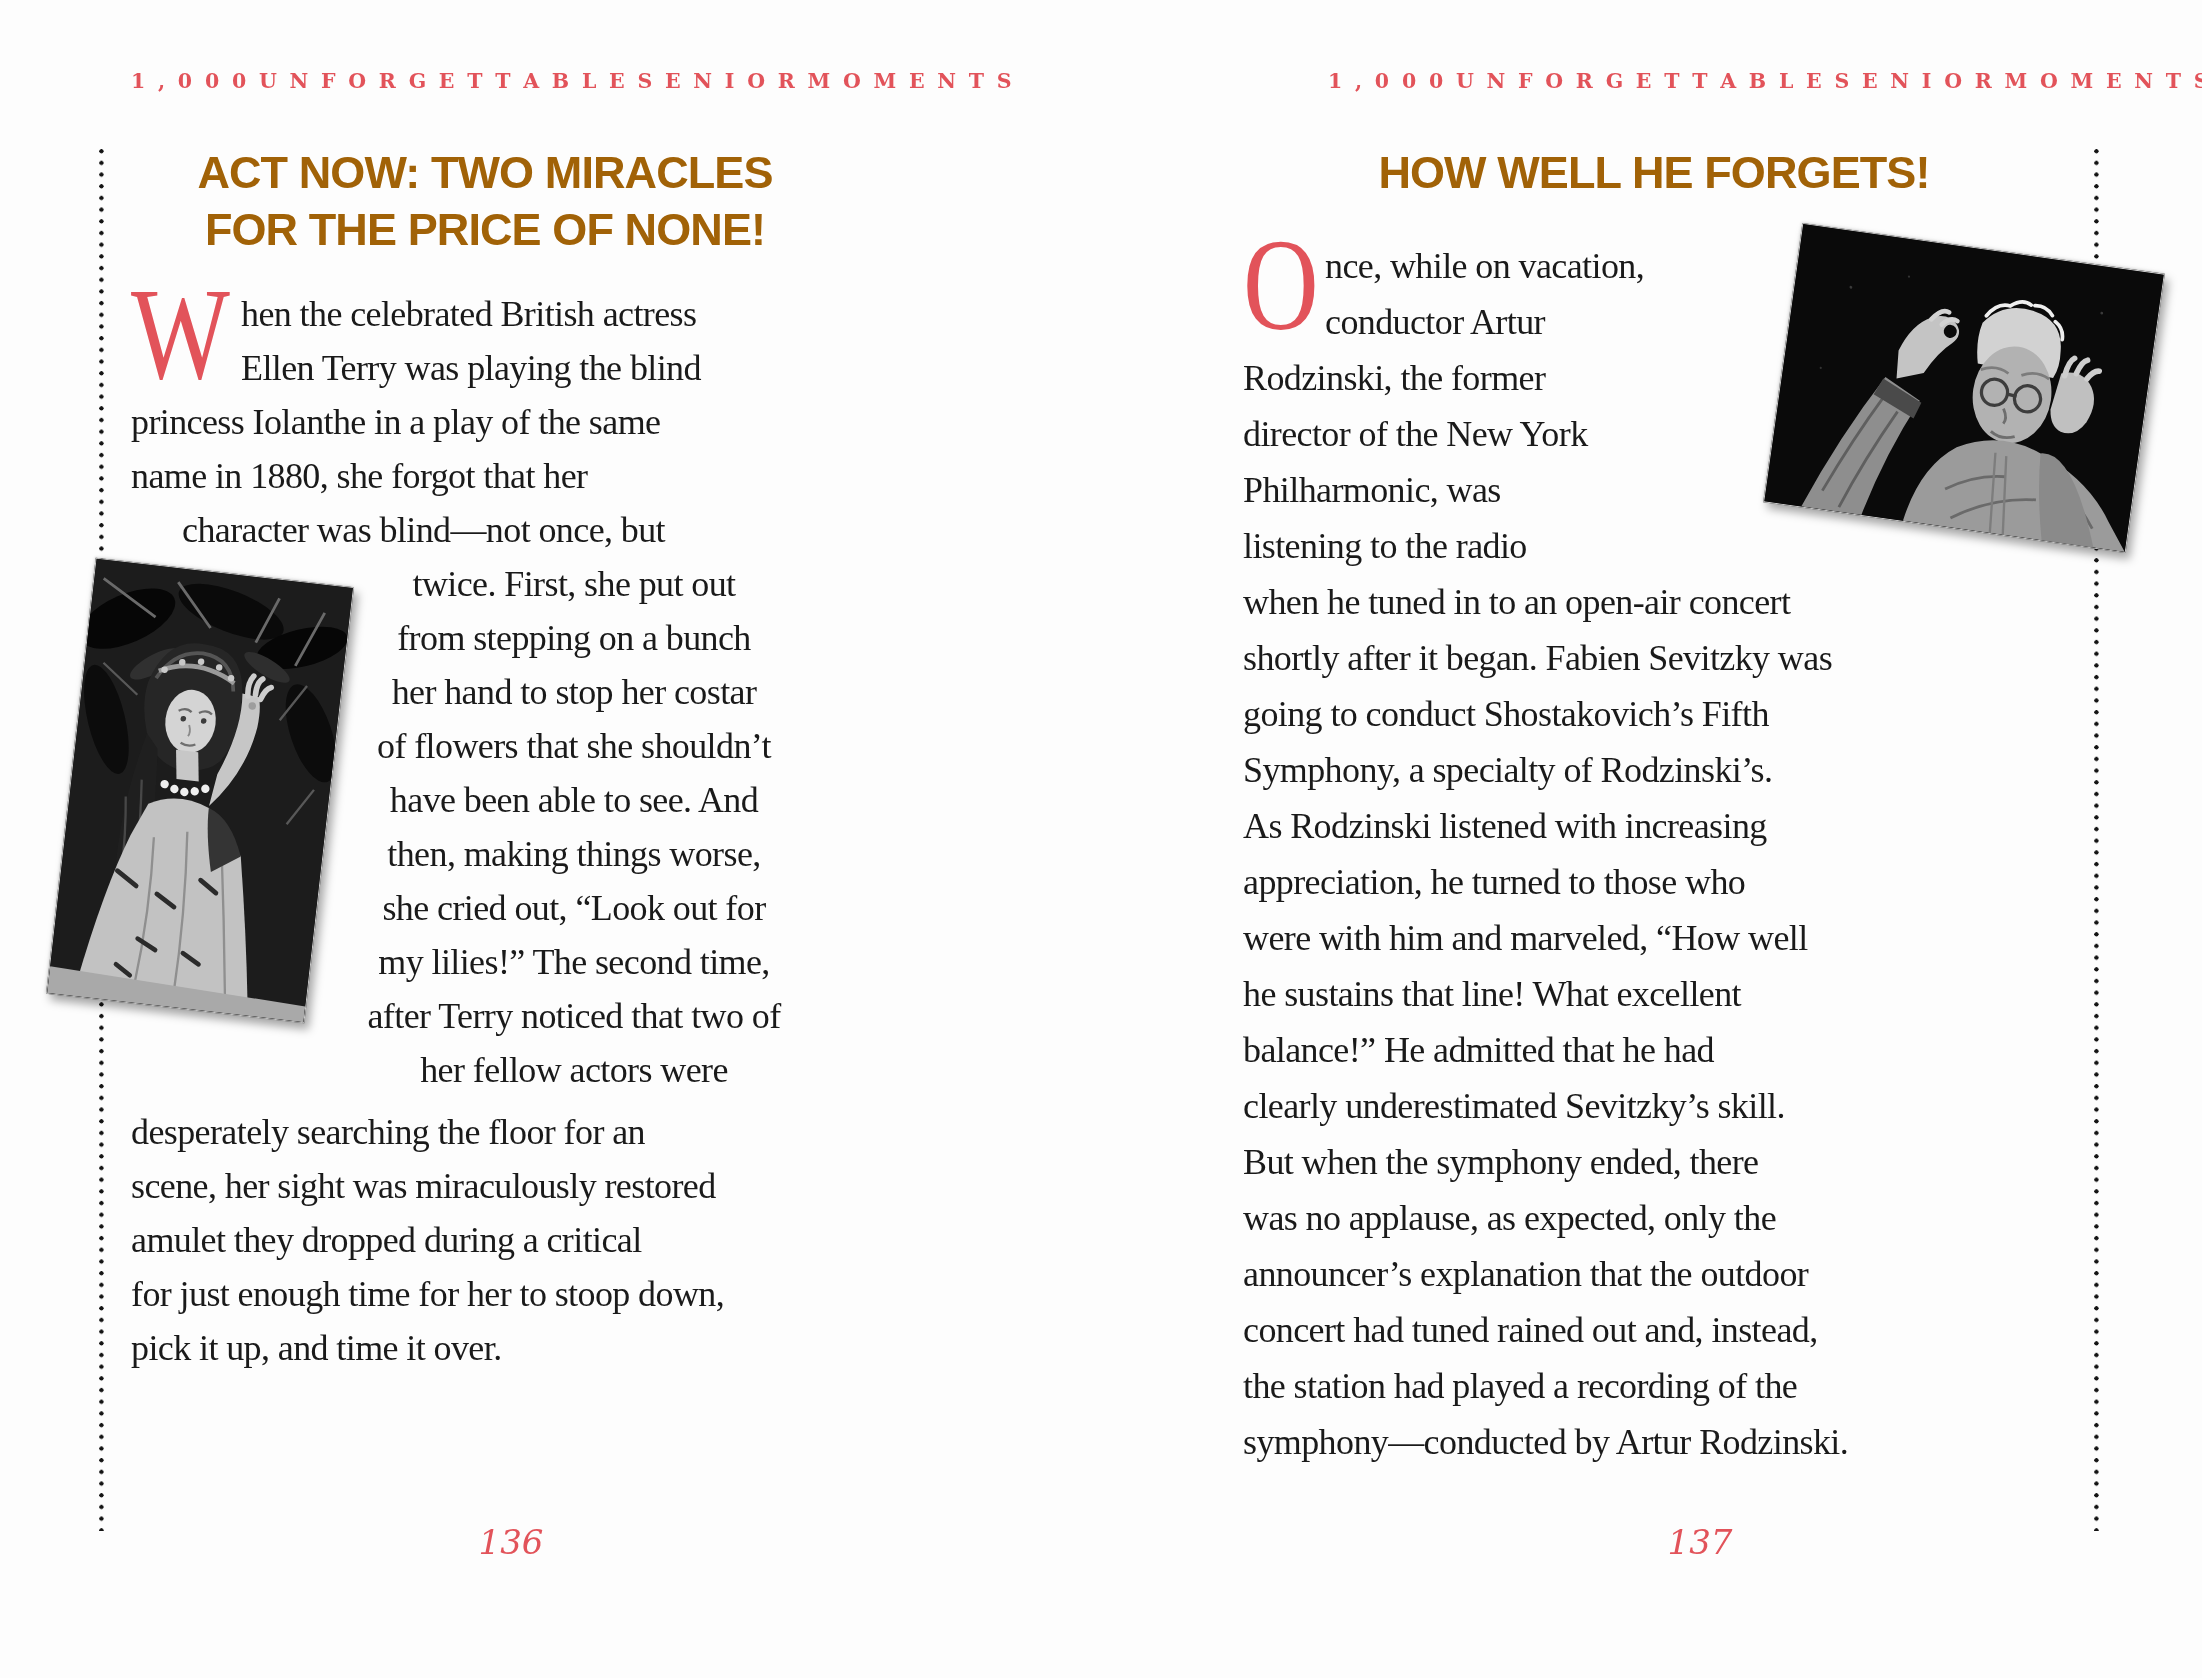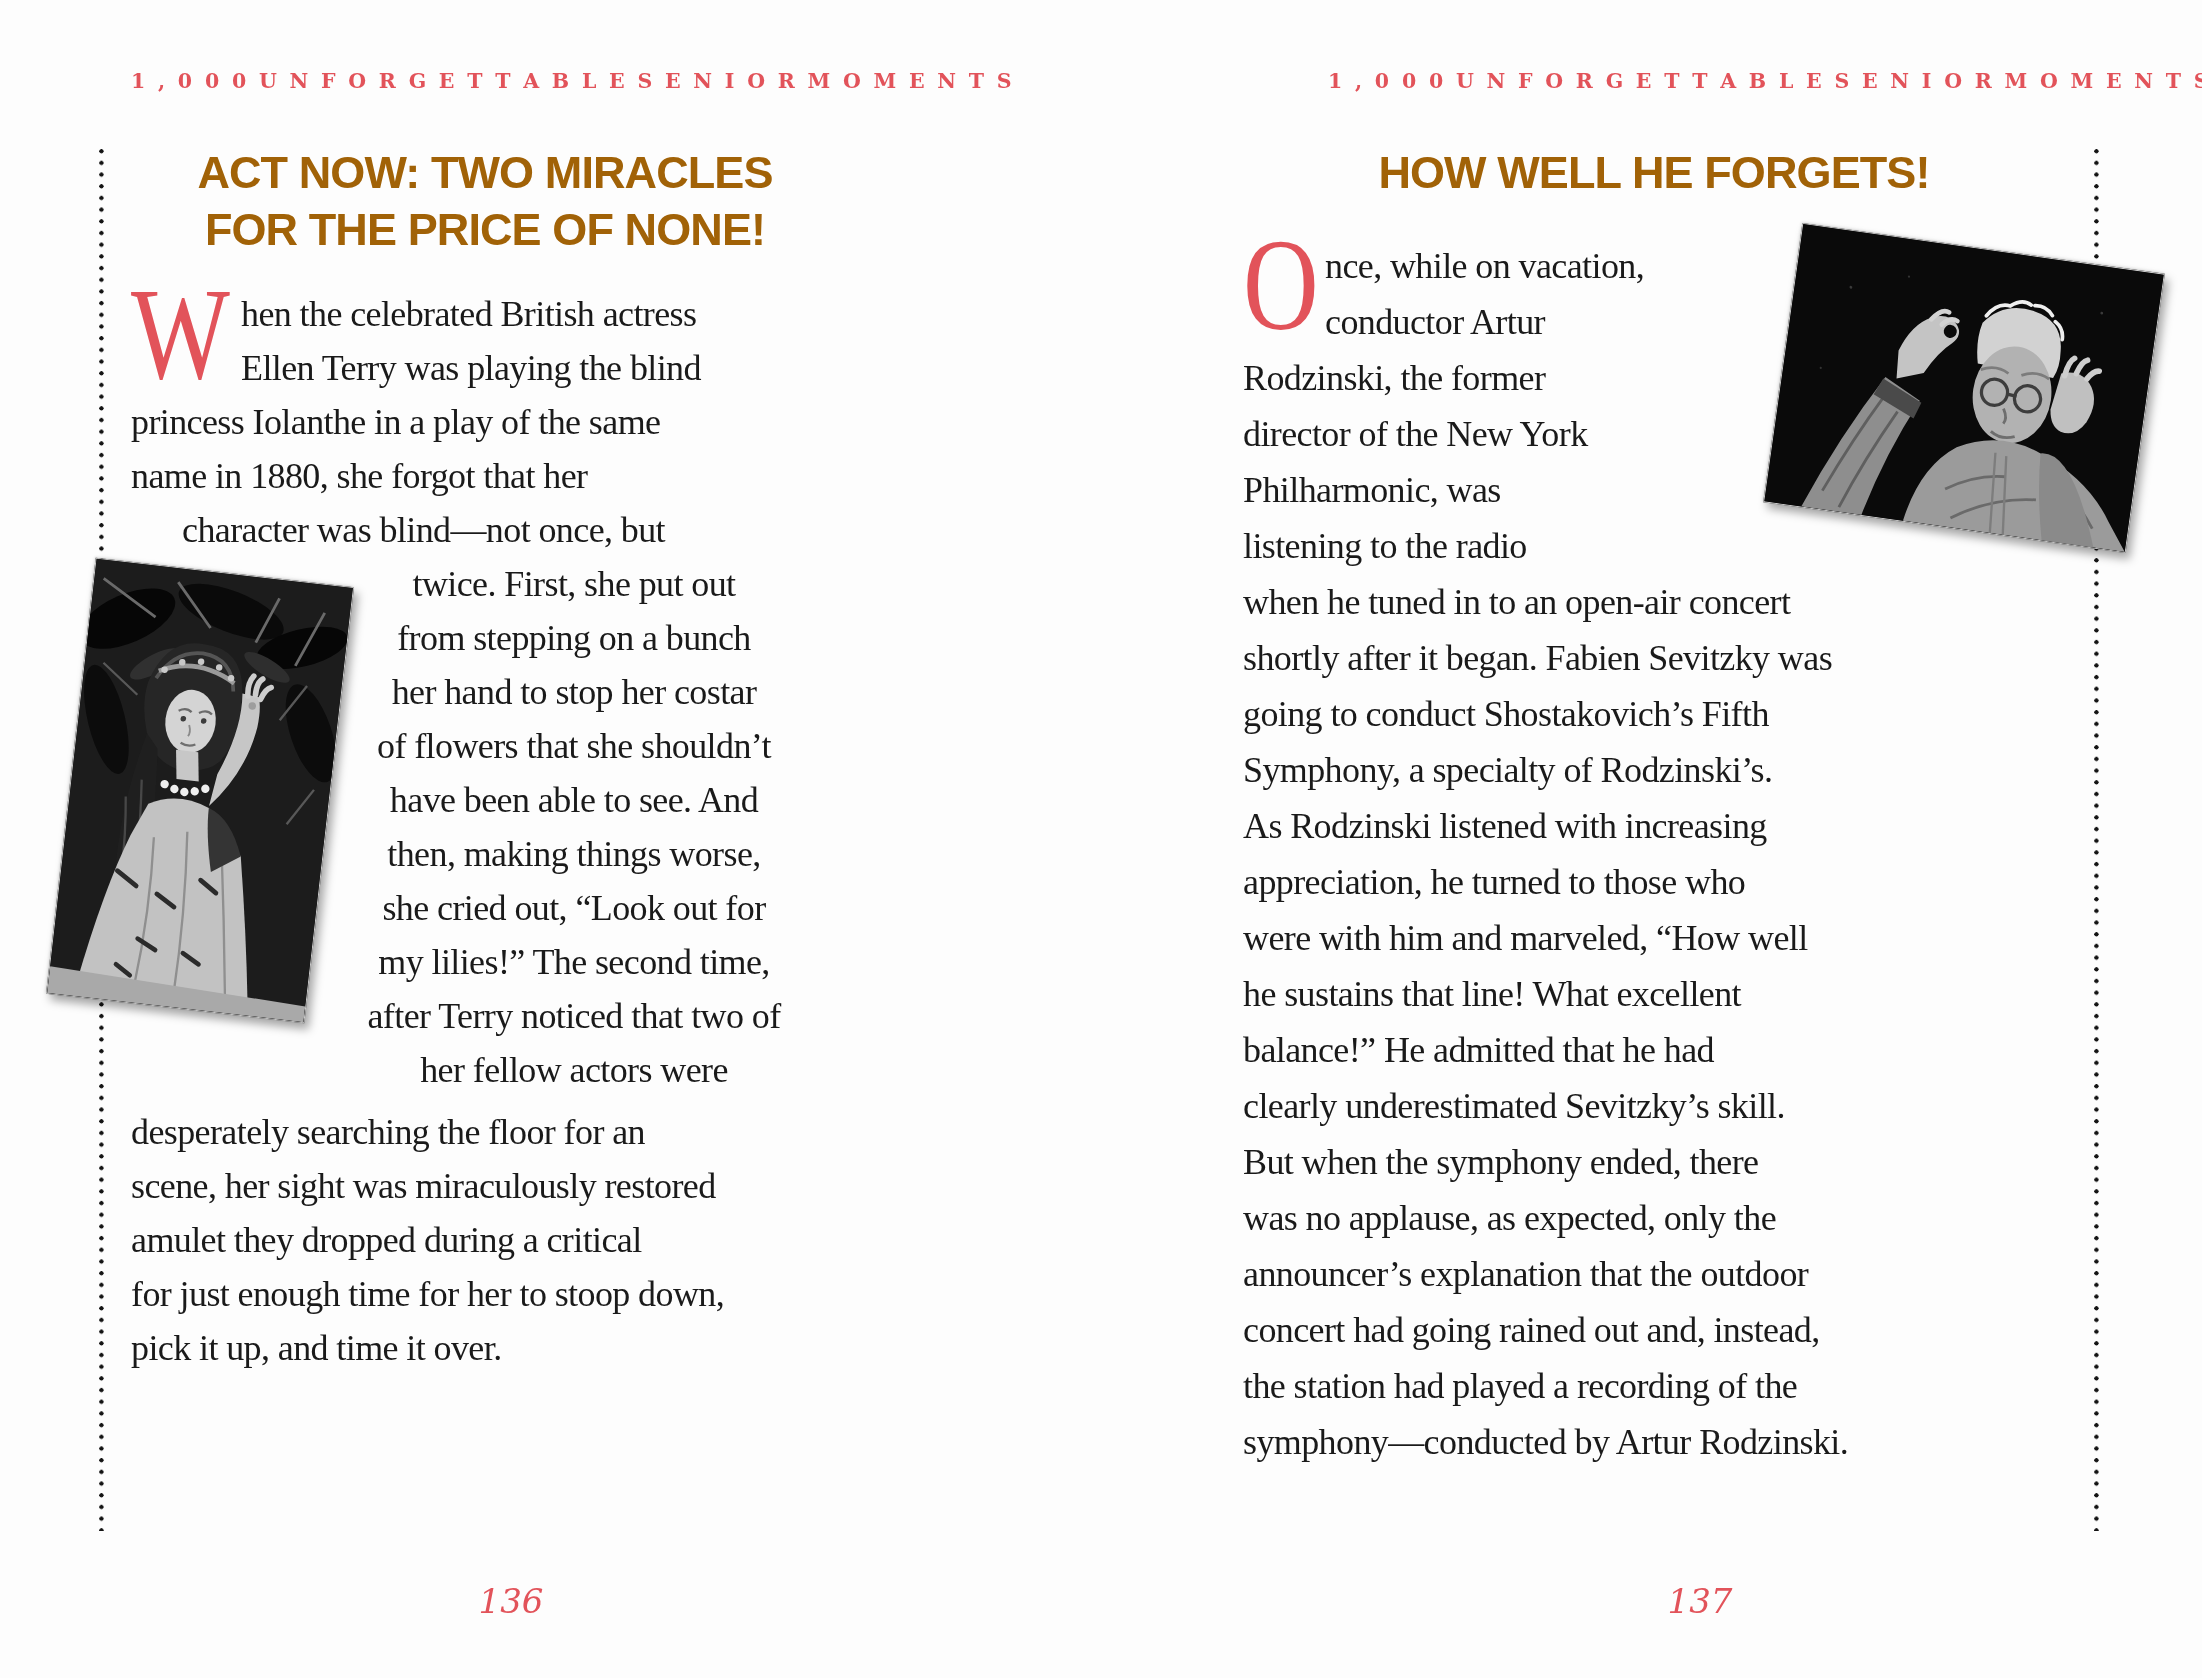--- a/index.html
+++ b/index.html
@@ -61,21 +61,21 @@
     position:absolute; z-index:1; background:#101010;
     border:0.9px solid #c9c9c9;
     box-shadow:4.7px 5.6px 9.3px rgba(0,0,0,0.35), -0.9px -0.9px 2.8px rgba(0,0,0,0.12);
   }
   .photo-left  { left:70px;   top:571px; width:258px; height:437px; transform:rotate(6.5deg); }
   .photo-right { left:1781px; top:247px; width:364px; height:280px; transform:rotate(8deg); }
   .photo svg { display:block; width:100%; height:100%; }
 
   
   .pagenum {
-    position:absolute; top:1581px; width:84px; text-align:center;
+    position:absolute; top:1522px; width:84px; text-align:center;
     font-family:"DejaVu Serif", serif; font-style:italic;
     font-size:34px; color:var(--accent);
   }
   .pn-left  { left:469px; }
   .pn-right { left:1658px; }
 </style>
 </head>
 <body>
 
 <div class="spread">
@@ -211,21 +211,21 @@
           <div class="line">Symphony, a specialty of Rodzinski’s.</div>
           <div class="line">As Rodzinski listened with increasing</div>
           <div class="line">appreciation, he turned to those who</div>
           <div class="line">were with him and marveled, “How well</div>
           <div class="line">he sustains that line! What excellent</div>
           <div class="line">balance!” He admitted that he had</div>
           <div class="line">clearly underestimated Sevitzky’s skill.</div>
           <div class="line">But when the symphony ended, there</div>
           <div class="line">was no applause, as expected, only the</div>
           <div class="line">announcer’s explanation that the outdoor</div>
-          <div class="line">concert had going rained out and, instead,</div>
+          <div class="line">concert had tuned rained out and, instead,</div>
           <div class="line">the station had played a recording of the</div>
           <div class="line">symphony—conducted by Artur Rodzinski.</div>
         </div>
     </div>
 
     <div class="photo photo-right" role="img" aria-label="Black-and-white photo of conductor Artur Rodzinski with glasses, one hand raised and the other scratching his head">
       <svg viewBox="0 0 390 300" preserveAspectRatio="none">
         <rect width="390" height="300" fill="#0a0a0a"></rect>
         <circle cx="60" cy="60" r="1.5" fill="#3a3a3a"></circle>
           <circle cx="120" cy="40" r="1.2" fill="#333"></circle>

